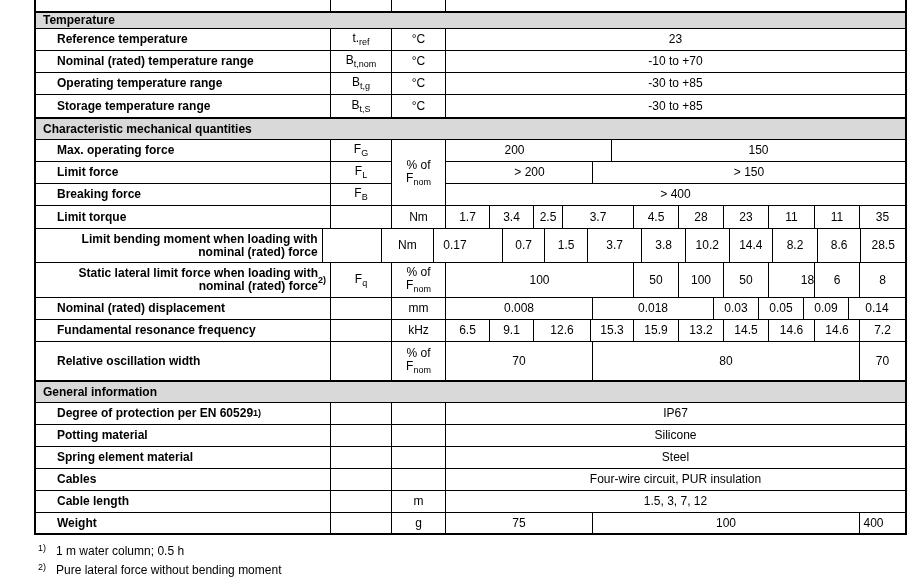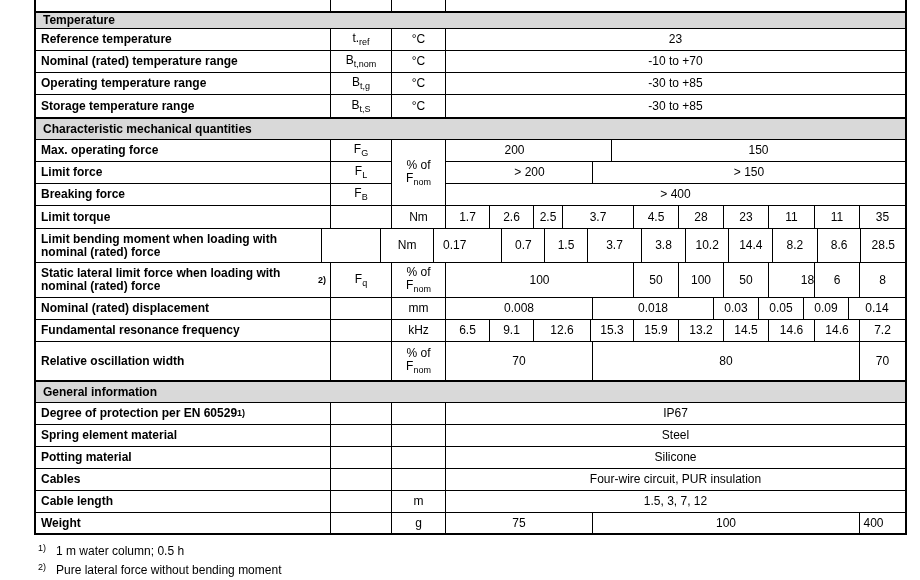--- a/index.html
+++ b/index.html
@@ -1,20 +1,20 @@
 <!DOCTYPE html>
 <html><head>
 <meta charset="utf-8">
 <style>
   html,body{margin:0;padding:0;background:#ffffff;}
   body{width:920px;height:580px;position:relative;font-family:"Liberation Sans",sans-serif;color:#000;}
   .spec-table{position:absolute;left:34px;top:0;width:873px;border:2px solid #000;border-top:none;box-sizing:border-box;background:#fff;}
   .trow{display:flex;box-sizing:border-box;align-items:stretch;width:869px;}
   .cell{box-sizing:border-box;display:flex;align-items:center;justify-content:center;overflow:hidden;font-size:12px;text-align:center;line-height:13px;}
-  .cell.lbl{justify-content:flex-start;text-align:left;padding-left:5px;padding-right:4px;font-weight:bold;}
+  .cell.lbl{justify-content:flex-start;text-align:right;padding-left:21px;padding-right:4px;font-weight:bold;}
   .bl{border-left:1px solid #000;}
   .bt{border-top:1px solid #000;}
   .bt2{border-top:2px solid #000;}
   .section-row .cell{background:#d9d9d9;font-weight:bold;justify-content:flex-start;padding-left:7px;text-align:left;}
   sub.s{font-size:9px;line-height:9px;vertical-align:-3px;}
   sup.p{font-size:9px;line-height:9px;vertical-align:4px;}
   .clipcell{align-items:flex-start;}
   .clipcell span{display:block;margin-top:-10px;}
   .fg-left,.fg-vals{display:flex;flex-direction:column;box-sizing:border-box;}
   .fg-lrow,.fg-vrow{display:flex;box-sizing:border-box;flex:1;}
@@ -137,21 +137,21 @@
     <div class="trow bt" style="height: 23px;">
       <div class="cell lbl" style="width: 294px;">
         <span>Limit torque</span>
       </div>
       <div class="cell bl" style="width: 61px;"></div>
       <div class="cell bl" style="width: 54px;">Nm</div>
       <div class="cell bl" style="width: 44px;">
         <span>1.7</span>
       </div>
       <div class="cell bl" style="width: 44px;">
-        <span>2.6</span>
+        <span>3.4</span>
       </div>
       <div class="cell bl" style="width: 29px;">
         <span>2.5</span>
       </div>
       <div class="cell bl" style="width: 71px;">
         <span>3.7</span>
       </div>
       <div class="cell bl" style="width: 45px;">
         <span>4.5</span>
       </div>
@@ -330,36 +330,36 @@
         <sup class="p"> 1)</sup>
       </div>
       <div class="cell bl" style="width: 61px;"></div>
       <div class="cell bl" style="width: 54px;"></div>
       <div class="cell bl" style="width: 460px;">
         <span>IP67</span>
       </div>
     </div>
     <div class="trow bt" style="height: 22px;">
       <div class="cell lbl" style="width: 294px;">
+        <span>Potting material</span>
+      </div>
+      <div class="cell bl" style="width: 61px;"></div>
+      <div class="cell bl" style="width: 54px;"></div>
+      <div class="cell bl" style="width: 460px;">
+        <span>Silicone</span>
+      </div>
+    </div>
+    <div class="trow bt" style="height: 22px;">
+      <div class="cell lbl" style="width: 294px;">
         <span>Spring element material</span>
       </div>
       <div class="cell bl" style="width: 61px;"></div>
       <div class="cell bl" style="width: 54px;"></div>
       <div class="cell bl" style="width: 460px;">
         <span>Steel</span>
-      </div>
-    </div>
-    <div class="trow bt" style="height: 22px;">
-      <div class="cell lbl" style="width: 294px;">
-        <span>Potting material</span>
-      </div>
-      <div class="cell bl" style="width: 61px;"></div>
-      <div class="cell bl" style="width: 54px;"></div>
-      <div class="cell bl" style="width: 460px;">
-        <span>Silicone</span>
       </div>
     </div>
     <div class="trow bt" style="height: 22px;">
       <div class="cell lbl" style="width: 294px;">
         <span>Cables</span>
       </div>
       <div class="cell bl" style="width: 61px;"></div>
       <div class="cell bl" style="width: 54px;"></div>
       <div class="cell bl" style="width: 460px;">
         <span>Four-wire circuit, PUR insulation</span>

